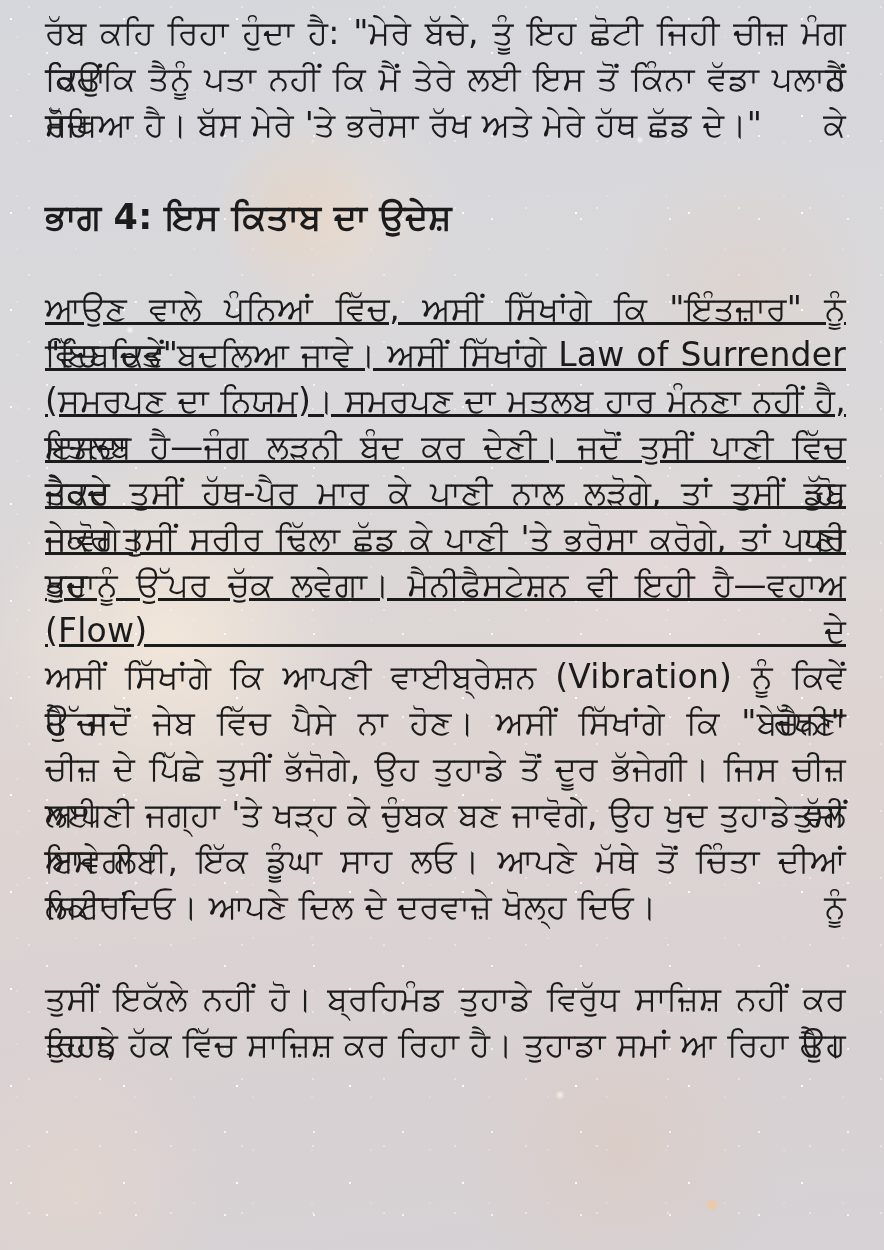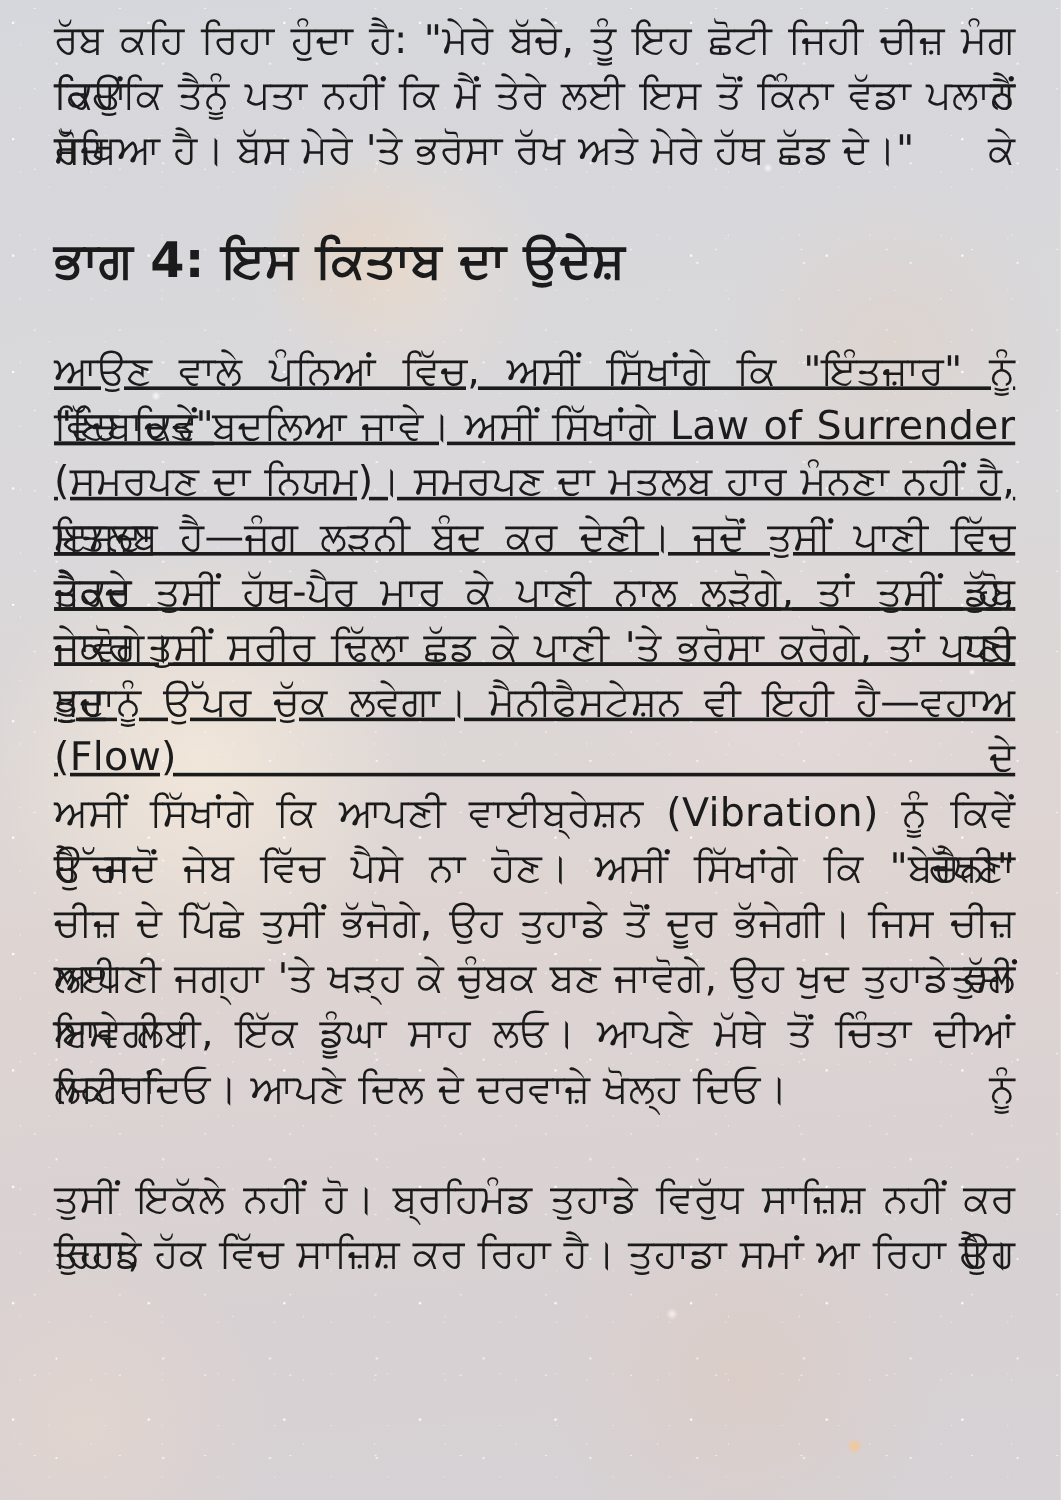--- a/index.html
+++ b/index.html
@@ -71,21 +71,21 @@
     line-height: 46px;
     height: 46px;
     font-weight: 500;
     text-align: justify;
     text-align-last: justify;
     text-justify: inter-word;
     letter-spacing: 0.2px;
   }
   .line.last { text-align-last: left; }
   .block.heading .line {
-    font-size: 41px;
+    font-size: 35px;
     font-weight: 700;
     text-align-last: left;
   }
 </style>
 </head>
 <body>
 
 <div class="page">
   <div class="doc">
       <div class="block">

